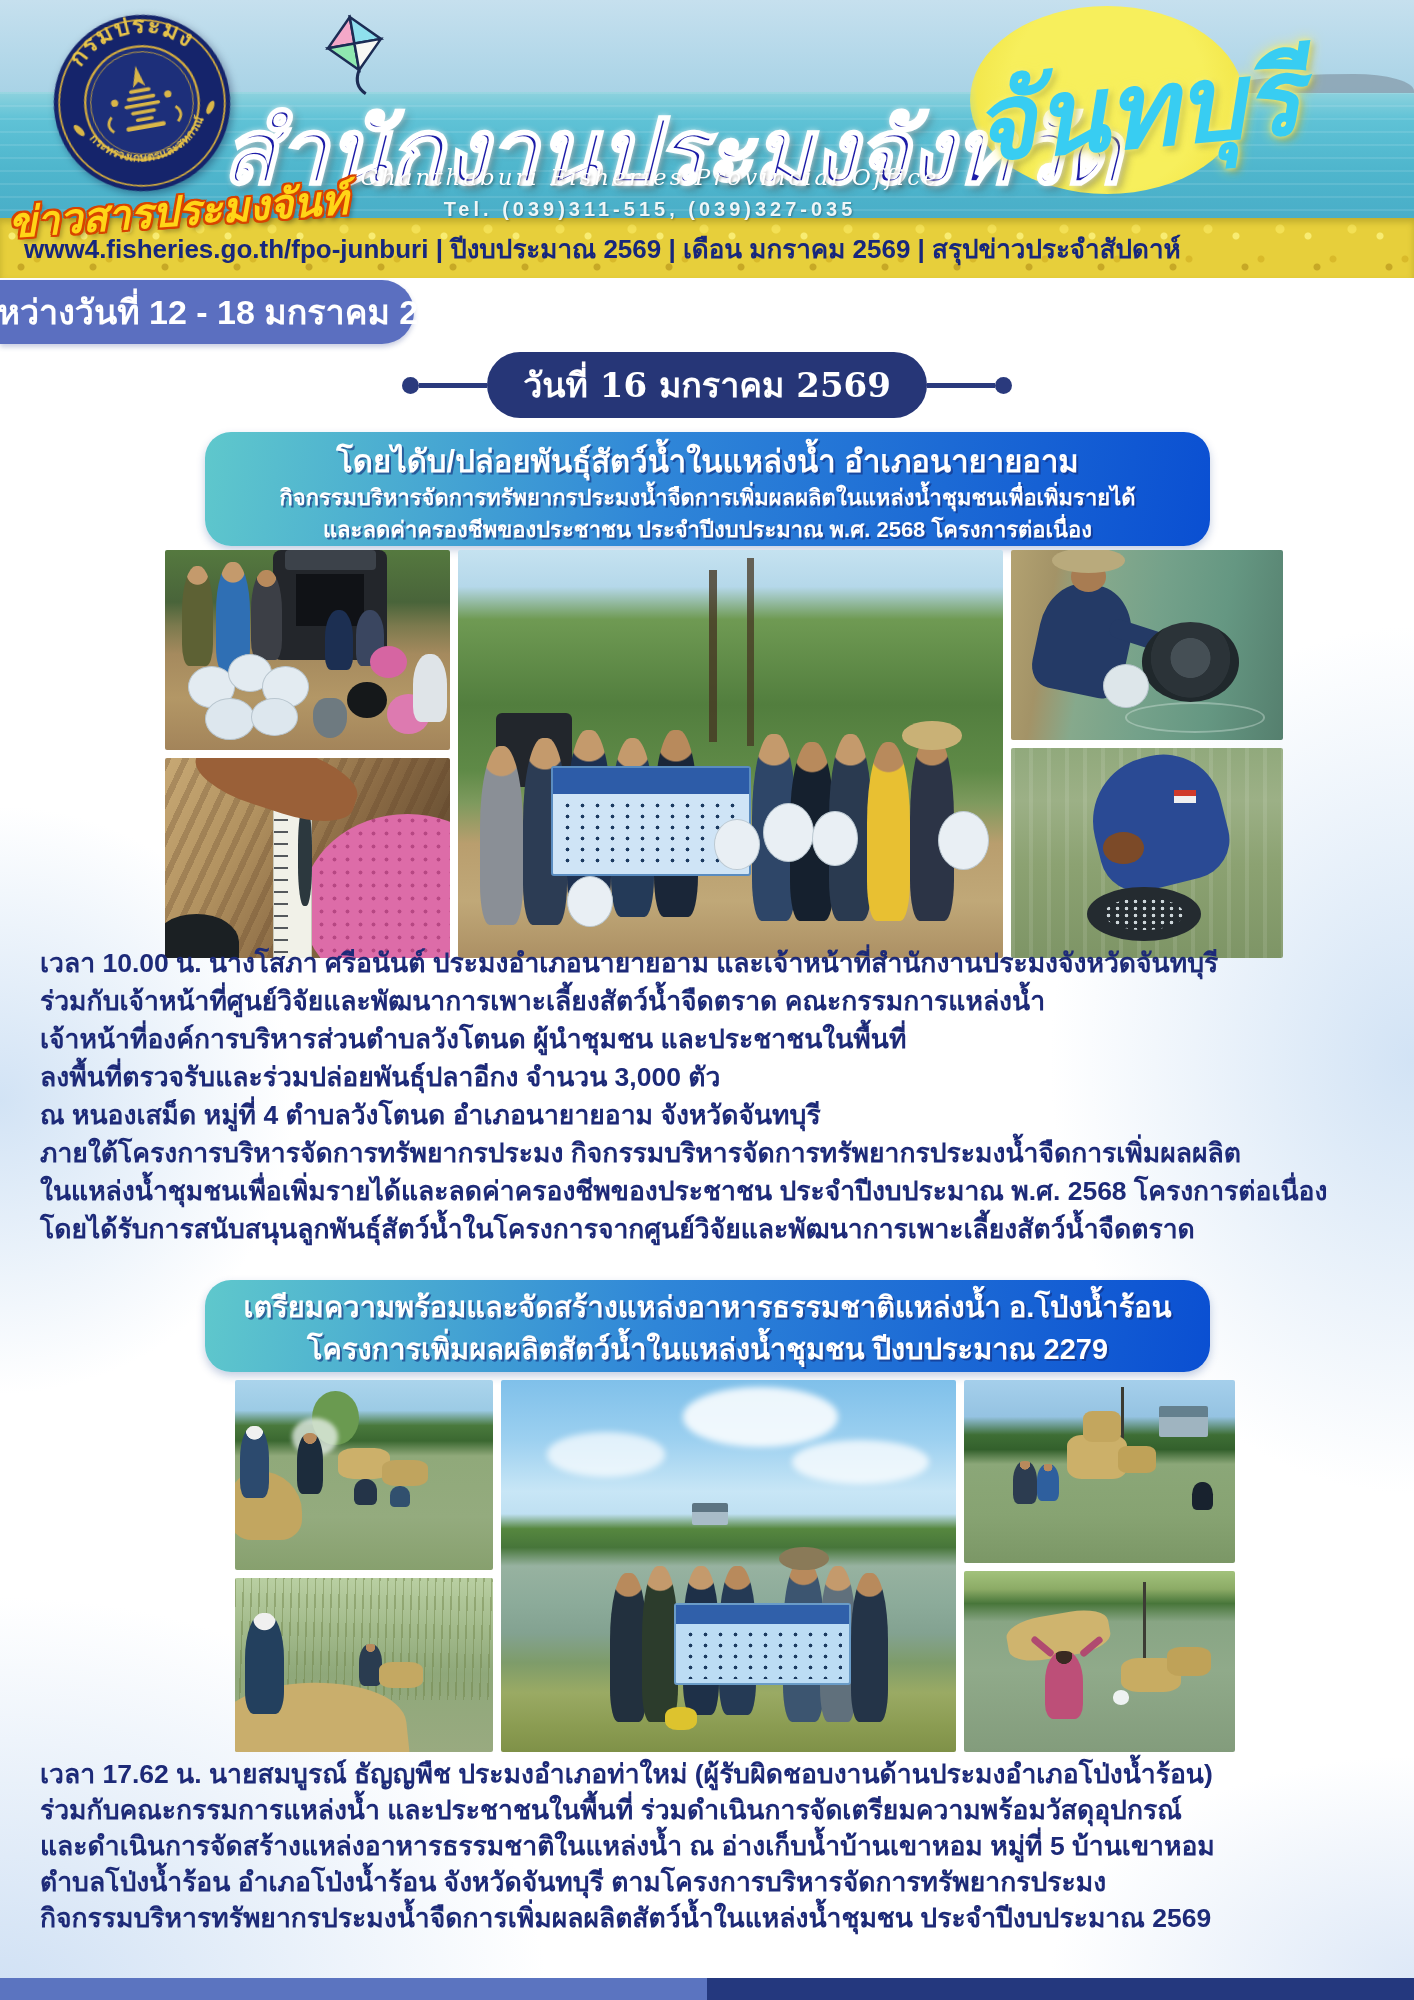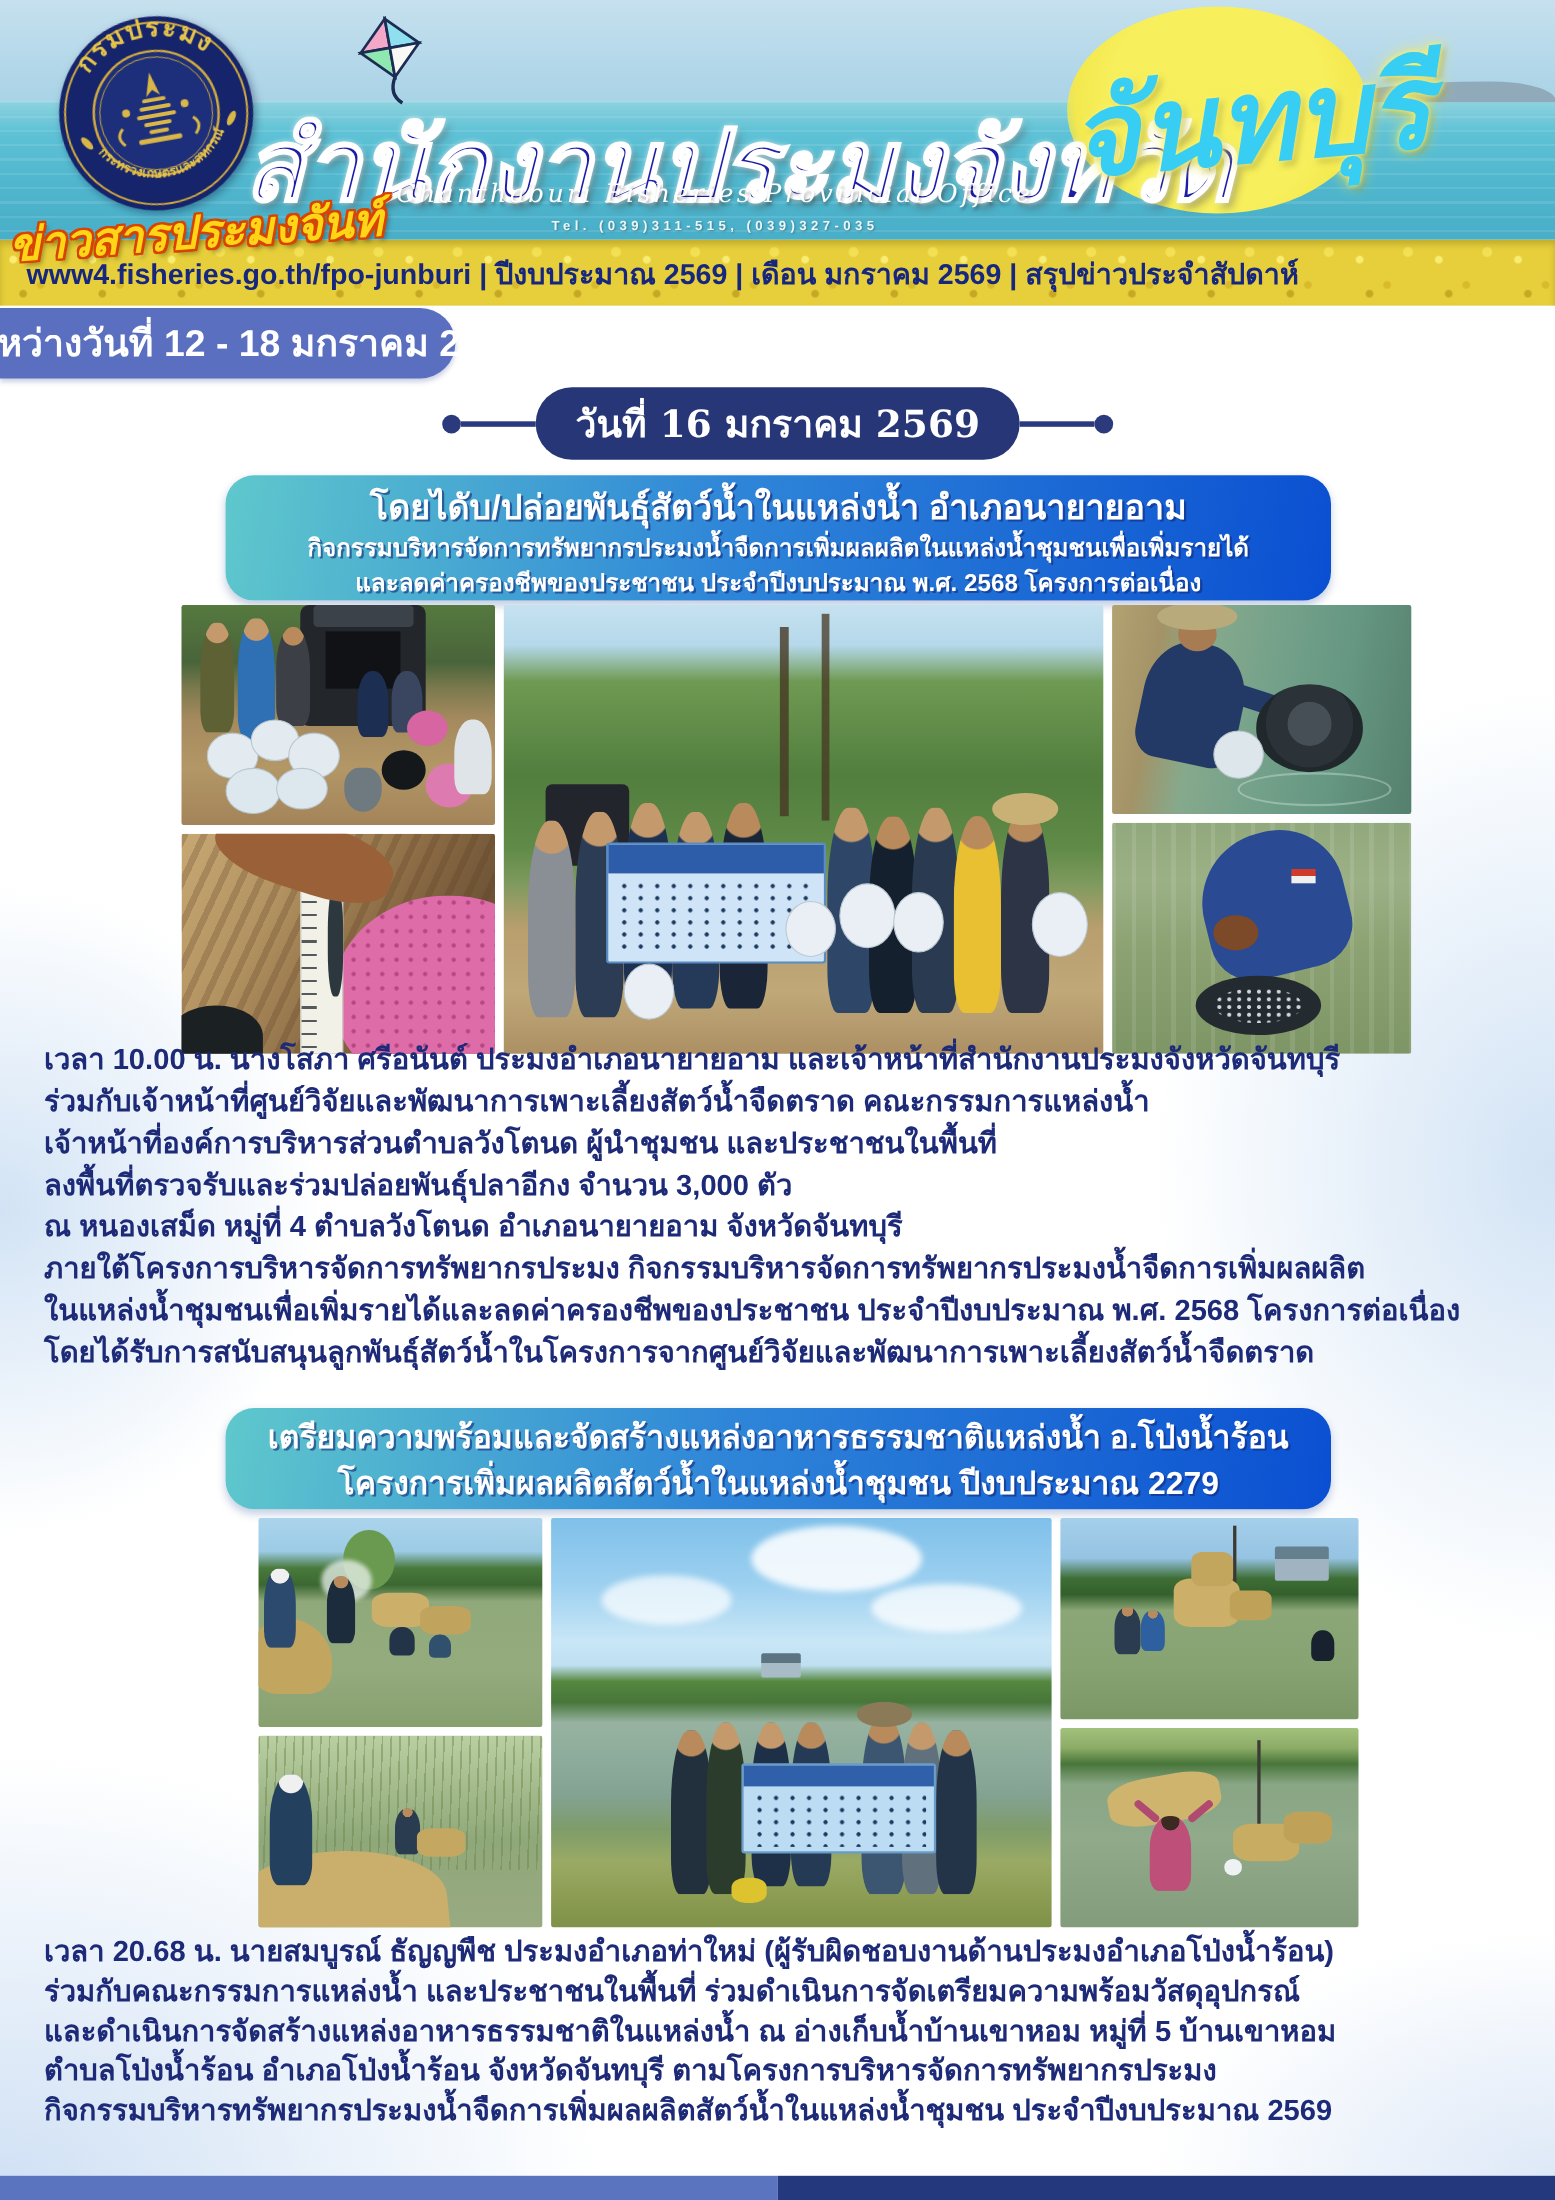--- a/index.html
+++ b/index.html
@@ -44,21 +44,21 @@
   .sun{position:absolute;left:970px;top:6px;width:274px;height:188px;border-radius:50%;
     background:radial-gradient(circle at 50% 46%,#f7ef5c 0 58%,#f3e84e 76%,rgba(243,232,78,.3) 90%,rgba(243,232,78,0) 100%);}
   .province{position:absolute;left:972px;top:20px;width:442px;
     font-size:106px;font-weight:800;font-style:italic;color:#38cdf2;white-space:nowrap;
     transform:rotate(-5deg);
     text-shadow:0 0 5px #fdf47a,0 0 14px #f5ec5e,3px 4px 6px rgba(110,110,40,.45);}
   .subtitle{position:absolute;left:265px;top:164px;width:770px;text-align:center;
     font-family:"DejaVu Serif","Liberation Serif",serif;font-style:italic;
     font-size:23px;letter-spacing:3px;color:#ffffff;text-shadow:1px 2px 3px rgba(0,0,0,.35);}
   .tel{position:absolute;left:265px;top:198px;width:770px;text-align:center;
-    font-size:12px;font-weight:700;letter-spacing:4px;color:#eef6f8;text-shadow:1px 1px 2px rgba(0,0,0,.3);}
+    font-size:20px;font-weight:700;letter-spacing:4px;color:#eef6f8;text-shadow:1px 1px 2px rgba(0,0,0,.3);}
   .ribbon{position:absolute;left:8px;top:180px;width:300px;
     font-size:41px;font-weight:800;font-style:italic;color:#ffd517;white-space:nowrap;
     transform:rotate(-4deg);
     text-shadow:-2px 0 0 #d84400,2px 0 0 #d84400,0 -2px 0 #d84400,0 2px 0 #d84400,
       -2px -2px 0 #d84400,2px 2px 0 #d84400,-2px 2px 0 #d84400,2px -2px 0 #d84400,
       3px 4px 5px rgba(0,0,0,.35);}
   
   .period{position:absolute;left:0;top:280px;width:414px;height:64px;background:#5b6fc0;
     border-radius:0 34px 34px 0;display:flex;align-items:center;box-shadow:0 3px 5px rgba(40,60,140,.25);justify-content:center;}
   .period span{color:#fff;font-size:34px;font-weight:700;padding-left:22px;white-space:nowrap;}
@@ -346,21 +346,21 @@
     <div class="sh" style="left:16%;top:24%;width:38%;height:24%;background:#cfb46e;border-radius:35%;transform:rotate(-10deg);"></div>
     <div class="person" style="left:30%;top:44%;width:14%;height:38%;background-color:#bd4f78;background-image:radial-gradient(circle at 50% 7%,#3a2a22 0 12%,rgba(0,0,0,0) 13%);"></div>
     <div class="sh" style="left:24%;top:40%;width:10%;height:4%;background:#b04a70;transform:rotate(40deg);border-radius:4px;"></div>
     <div class="sh" style="left:42%;top:40%;width:10%;height:4%;background:#b04a70;transform:rotate(-40deg);border-radius:4px;"></div>
     <div class="sh" style="left:58%;top:48%;width:22%;height:19%;background:#c8ac62;border-radius:30%;"></div>
     <div class="sh" style="left:75%;top:42%;width:16%;height:16%;background:#bfa258;border-radius:30%;"></div>
     <div class="blob" style="left:55%;top:66%;width:6%;height:8%;background:#eef2f2;"></div>
   </div>
 
   <div class="para p2">
-    <div class="pline">เวลา 20.68 น. นายสมบูรณ์ ธัญญพืช ประมงอำเภอท่าใหม่ (ผู้รับผิดชอบงานด้านประมงอำเภอโป่งน้ำร้อน)</div>
+    <div class="pline">เวลา 17.62 น. นายสมบูรณ์ ธัญญพืช ประมงอำเภอท่าใหม่ (ผู้รับผิดชอบงานด้านประมงอำเภอโป่งน้ำร้อน)</div>
     <div class="pline">ร่วมกับคณะกรรมการแหล่งน้ำ และประชาชนในพื้นที่  ร่วมดำเนินการจัดเตรียมความพร้อมวัสดุอุปกรณ์</div>
     <div class="pline">และดำเนินการจัดสร้างแหล่งอาหารธรรมชาติในแหล่งน้ำ ณ อ่างเก็บน้ำบ้านเขาหอม หมู่ที่ 5 บ้านเขาหอม</div>
     <div class="pline">ตำบลโป่งน้ำร้อน อำเภอโป่งน้ำร้อน จังหวัดจันทบุรี ตามโครงการบริหารจัดการทรัพยากรประมง</div>
     <div class="pline">กิจกรรมบริหารทรัพยากรประมงน้ำจืดการเพิ่มผลผลิตสัตว์น้ำในแหล่งน้ำชุมชน ประจำปีงบประมาณ 2569</div>
   </div>
 
   <footer class="footer">
     <div class="f-left"></div>
     <div class="f-right"></div>
   </footer>

